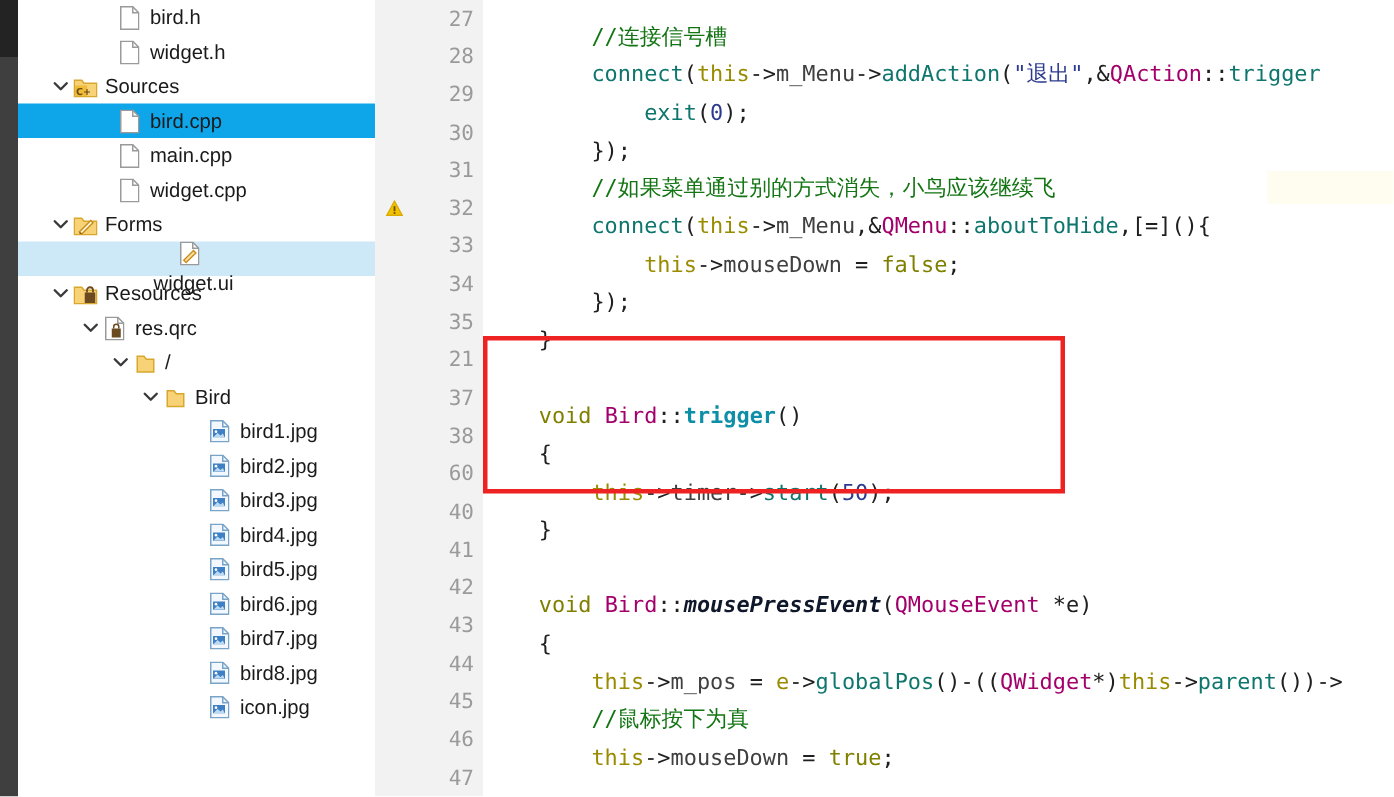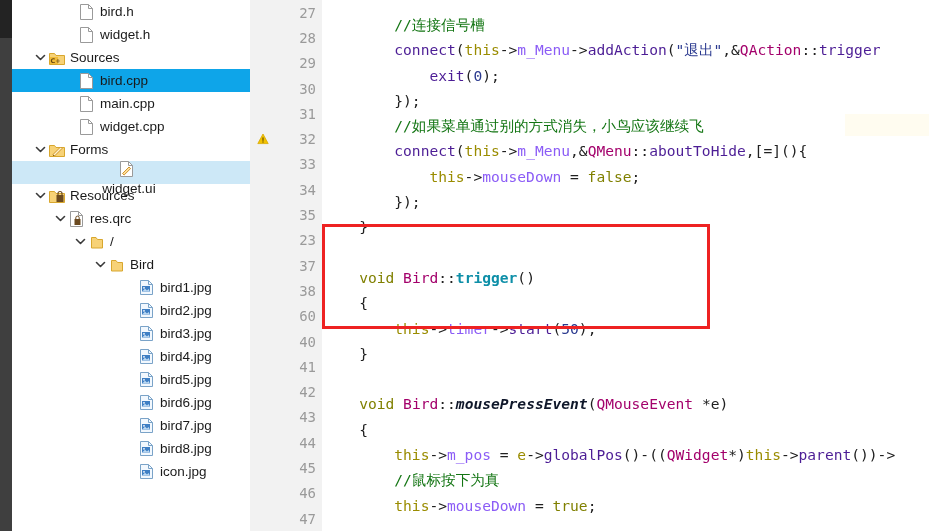--- a/index.html
+++ b/index.html
@@ -121,24 +121,24 @@
     white-space: pre;
     font-family: "DejaVu Sans Mono", monospace;
     font-size: 14.6px;
     color: #202020;
     padding-left: 2px;
   }
 
   
   .t-comment { color: #137513; }
   .t-kw      { color: #808000; }
-  .t-func    { color: #4c1d95; }
+  .t-func    { color: #0f766e; }
   .t-funcb   { color: #0e8fa8; font-weight: bold; }
   .t-funcbi  { color: #0f172a; font-weight: bold; font-style: italic; }
-  .t-member  { color: #8b5cf6; }
+  .t-member  { color: #404040; }
   .t-num     { color: #2b3a8f; }
   .t-str     { color: #2b3a8f; }
   .t-this    { color: #9a8c00; }
   .t-class   { color: #a3006b; }
   .t-plain   { color: #202020; }
   .t-var     { color: #9a8c00; }
 
   
   .red-box {
     position: absolute;
@@ -497,21 +497,21 @@
         <div class="gutter-line">
           <span class="lnum">33</span>
         </div>
         <div class="gutter-line">
           <span class="lnum">34</span>
         </div>
         <div class="gutter-line">
           <span class="lnum">35</span>
         </div>
         <div class="gutter-line">
-          <span class="lnum">23</span>
+          <span class="lnum">21</span>
         </div>
         <div class="gutter-line">
           <span class="lnum">37</span>
           <span class="fold">
             <svg width="10" height="10" viewBox="0 0 10 10">
               <path d="M1 3 L9 3 L5 8 Z" fill="#3a3a3a"></path>
             </svg>
           </span>
         </div>
         <div class="gutter-line">

